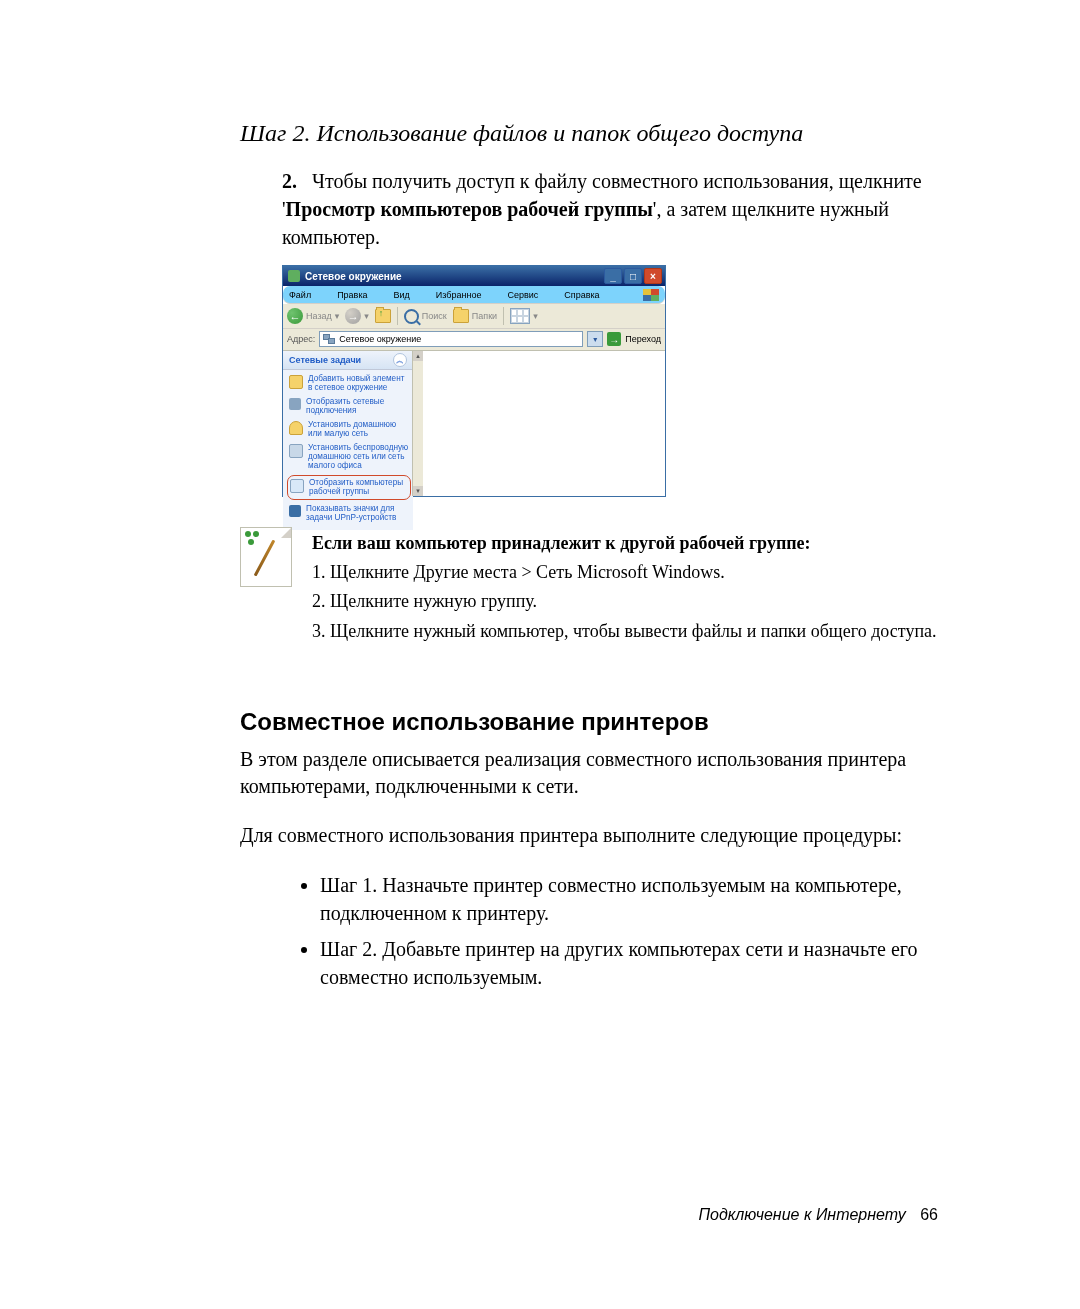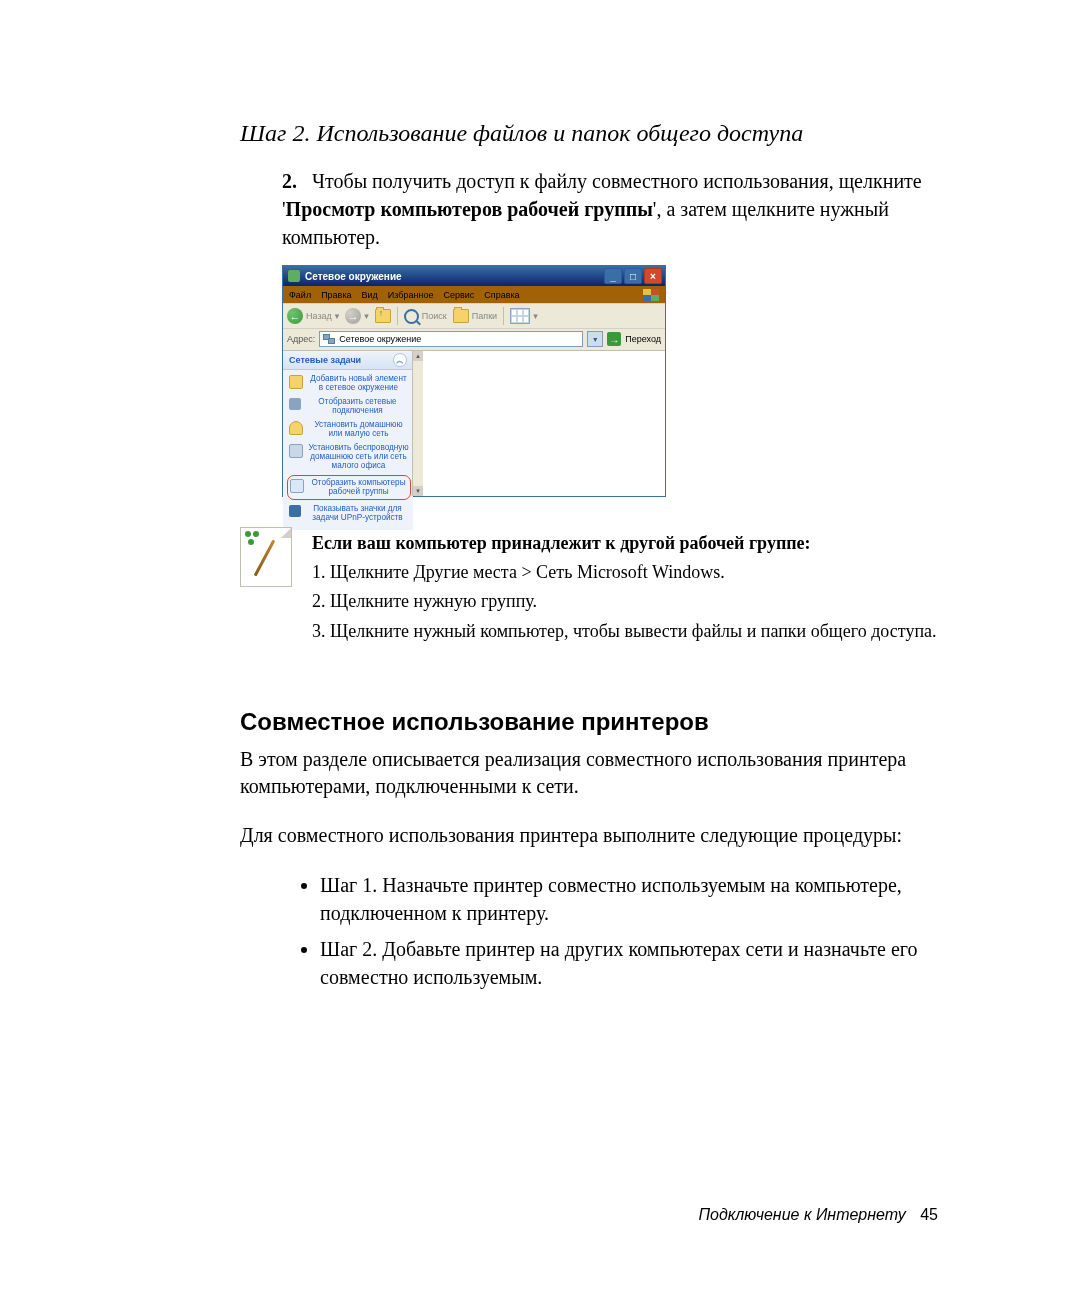--- a/index.html
+++ b/index.html
@@ -66,24 +66,25 @@
   .xp-title .btns { display: flex; gap: 2px; }
   .xp-title .btn {
     width: 16px; height: 14px; border-radius: 2px;
     display: flex; align-items: center; justify-content: center;
     font-size: 10px; font-weight: bold; color: #fff;
   }
   .xp-title .min, .xp-title .max { background: #3a6ea5; border: 1px solid #2c5a9e; }
   .xp-title .close { background: #d04a2b; border: 1px solid #b03818; }
 
   .xp-menu {
-    background: #a16207; height: 15px;
-    display: flex; gap: 10px; padding: 1px 6px; align-items: center;
+    background: #7dd3fc; height: 15px;
+    display: flex; gap: 26px; padding: 1px 6px; align-items: center;
     border-bottom: 1px solid #d4d0c8;
     color: #000;
+    border-radius: 7px;
   }
   .xp-menu span { font-size: 9px; }
   .xp-menu .logo {
     margin-left: auto; width: 16px; height: 12px;
     background: conic-gradient(#d04a2b 0 25%, #5fae5f 25% 50%, #3a6ea5 50% 75%, #e4c23a 75% 100%);
   }
   .xp-tool {
     background: #ece9d8; height: 24px;
     display: flex; align-items: center; gap: 6px; padding: 0 4px;
     border-bottom: 1px solid #d4d0c8;
@@ -137,21 +138,20 @@
   .neticon::before, .neticon::after { content:""; position:absolute; background:#88a4c0; border:1px solid #5a7a9a; }
   .neticon::before { width:5px; height:4px; left:0; top:1px; }
   .neticon::after { width:5px; height:4px; right:0; bottom:1px; }
 
   .xp-body {
     display:flex; height: 145px; background:#fff;
   }
   .xp-side {
     width: 130px; background:#7dd3fc; border-right:1px solid #d4d0c8;
     position:relative;
-    text-align:center;
   }
   .xp-side .scroll {
     position:absolute; right:-10px; top:0; width:10px; height:100%;
     background:#ece9d8; border-left:1px solid #c0c0b0;
     display:flex; flex-direction:column;
   }
   .xp-side .scroll .arrow {
     height:10px; background:#d4d0c8; display:flex; align-items:center; justify-content:center;
     font-size:7px; color:#555;
   }
@@ -364,15 +364,15 @@
   <h2 class="section">Совместное использование принтеров</h2>
   <p class="body">В этом разделе описывается реализация совместного использования принтера компьютерами, подключенными к сети.</p>
   <p class="body" style="margin-top:20px;">Для совместного использования принтера выполните следующие процедуры:</p>
   <ul class="bullets">
     <li>Шаг 1. Назначьте принтер совместно используемым на компьютере, подключенном к принтеру.</li>
     <li>Шаг 2. Добавьте принтер на других компьютерах сети и назначьте его совместно используемым.</li>
   </ul>
 
   <div class="footer">
     <span>Подключение к Интернету</span>
-    <span class="num">45</span>
+    <span class="num">66</span>
   </div>
 </div>
 
 </body></html>

